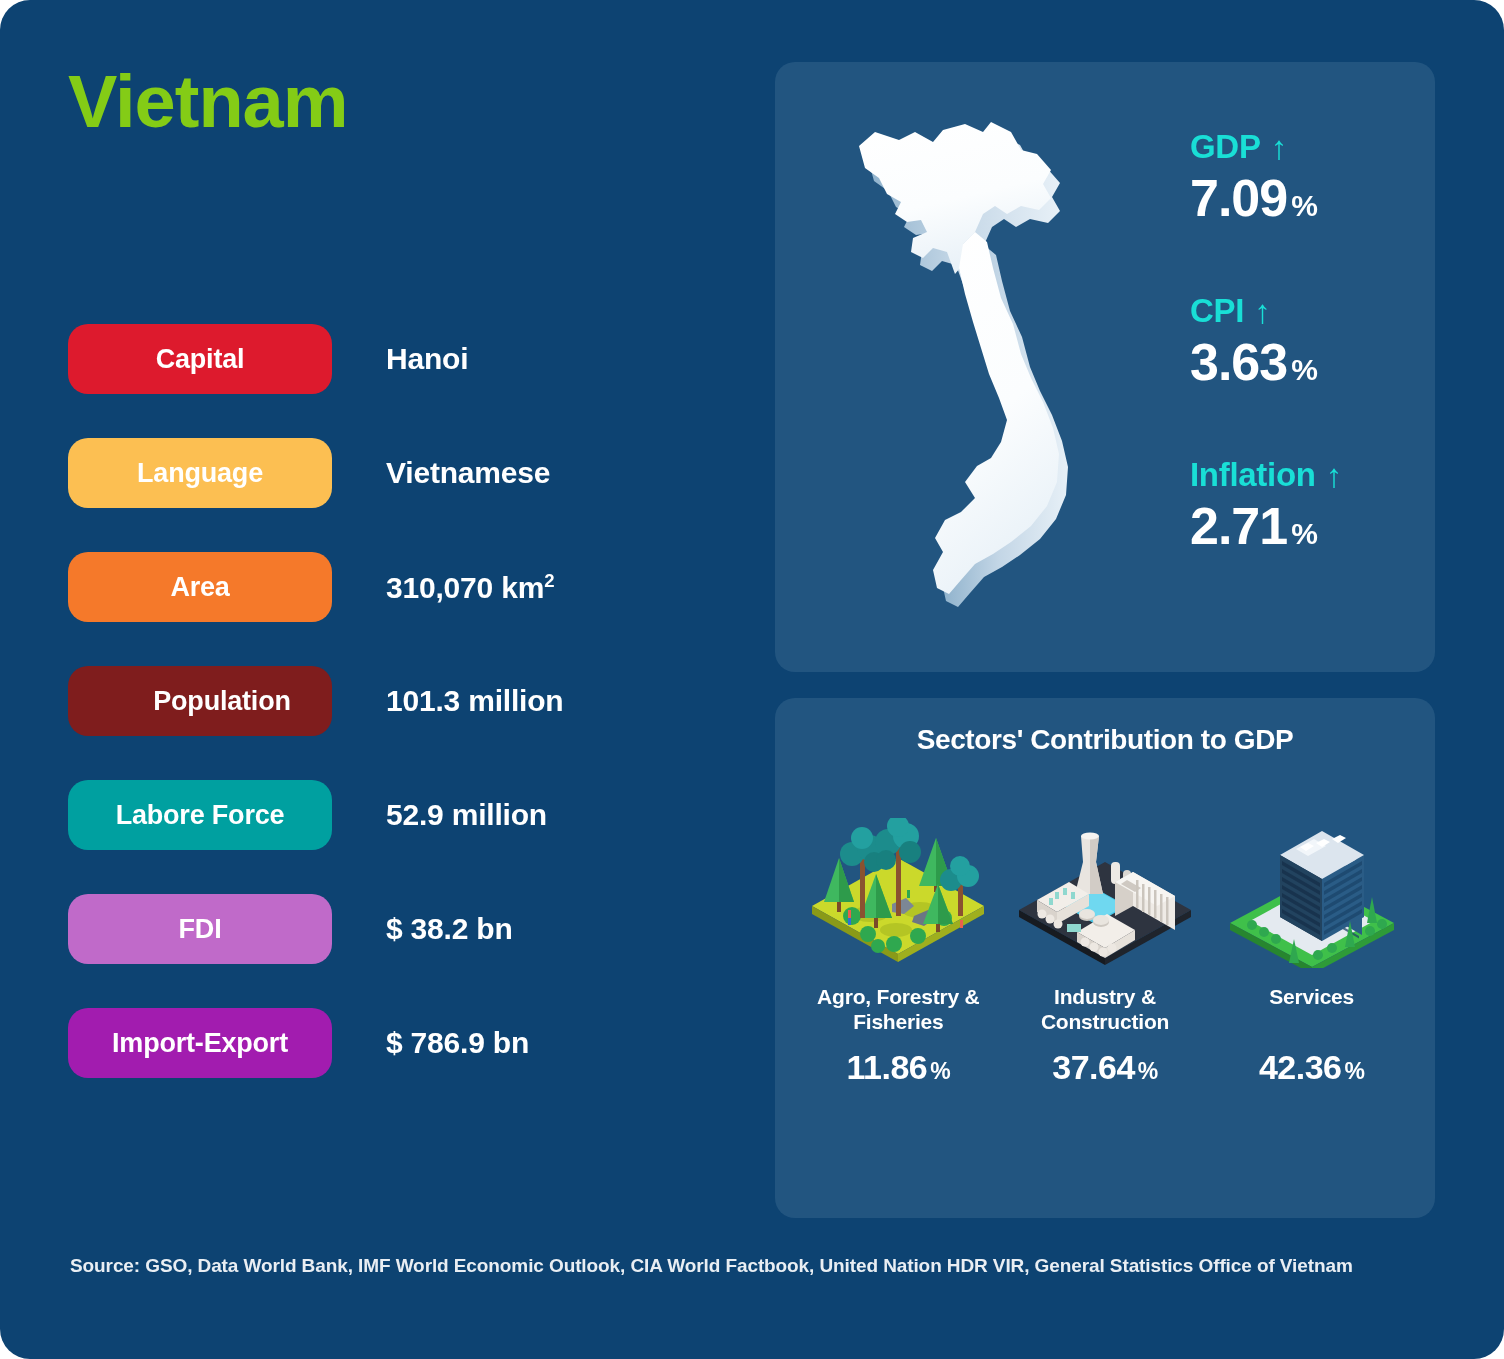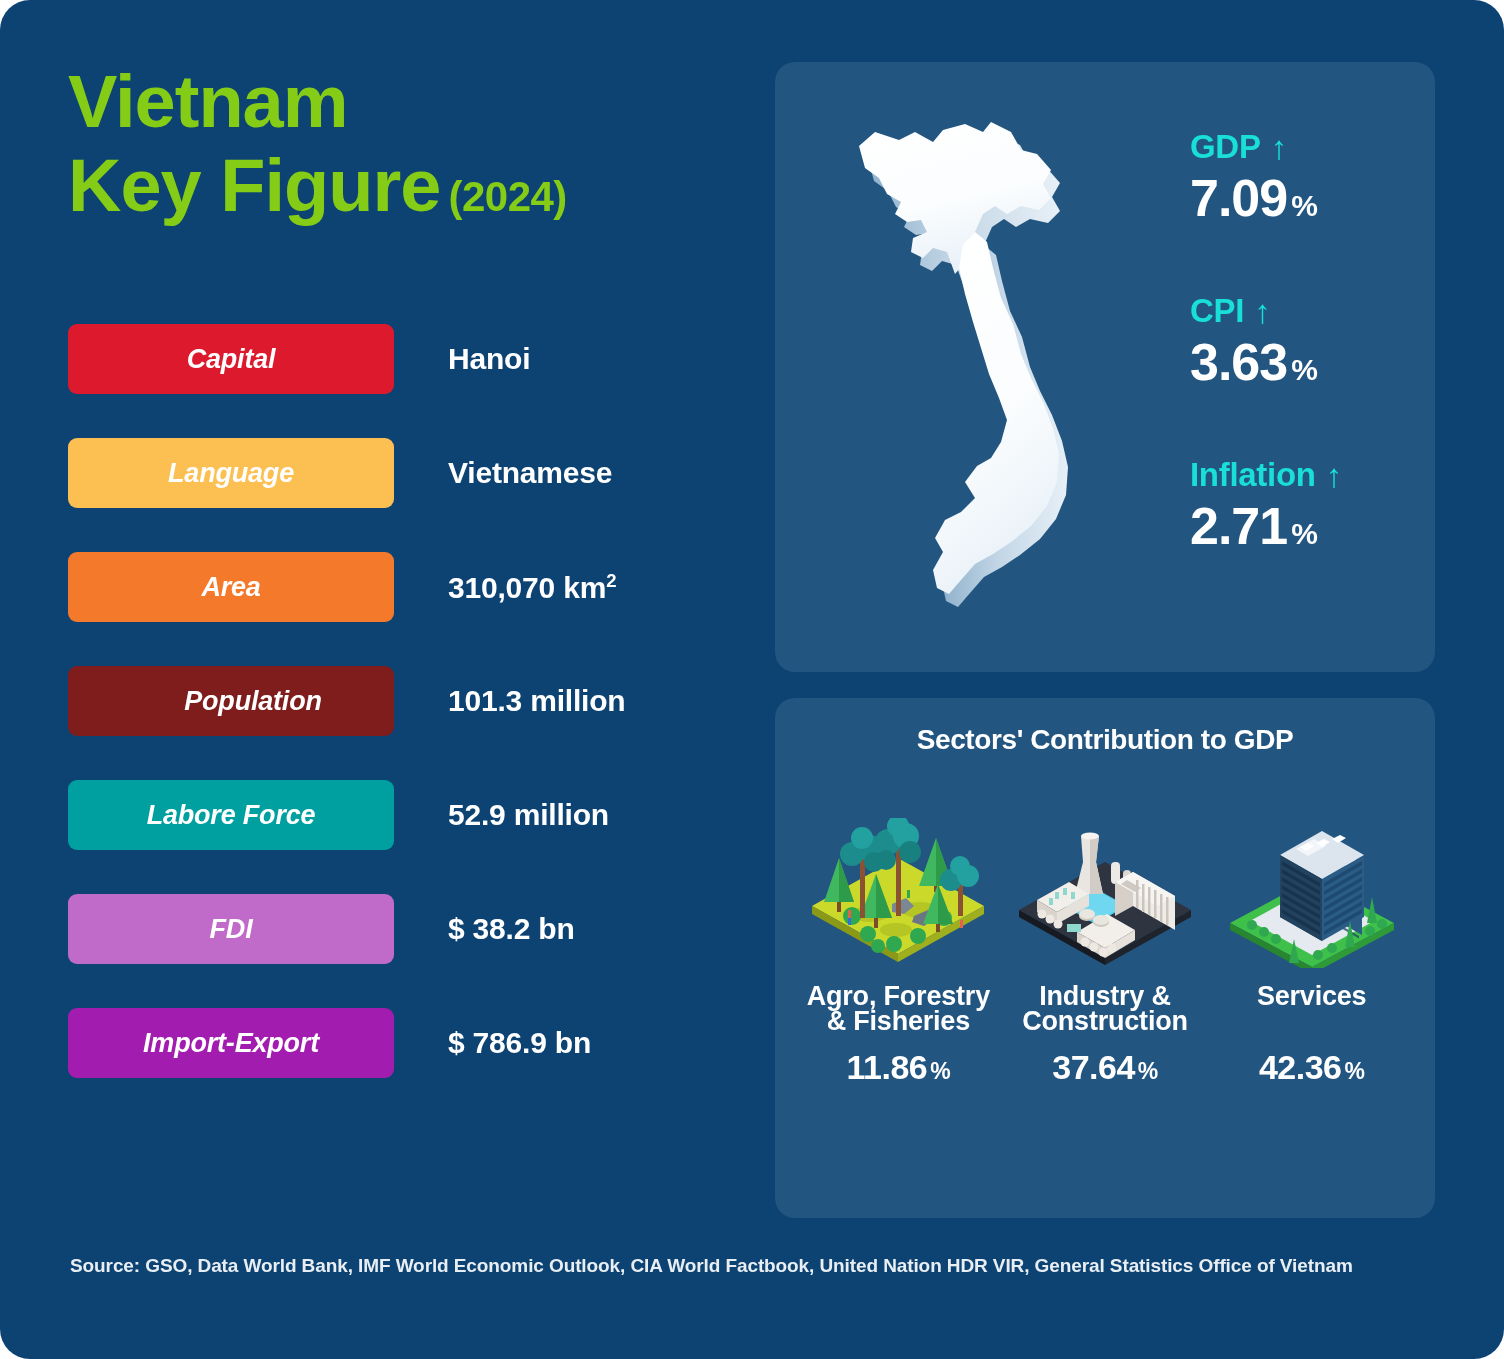--- a/index.html
+++ b/index.html
@@ -59,33 +59,32 @@
     top: 324px;
     width: 660px;
   }
   .stat-row {
     display: flex;
     align-items: center;
     height: 70px;
     margin-bottom: 44px;
   }
   .stat-badge {
-    width: 326px;
+    width: 264px;
     height: 70px;
-    border-radius: 9px;
+    border-radius: 20px;
     display: flex;
     align-items: center;
     justify-content: center;
     color: #ffffff;
     font-size: 27px;
     font-weight: bold;
     letter-spacing: -0.2px;
     box-sizing: border-box;
     flex: 0 0 auto;
-    font-style: italic;
   }
   .stat-value {
     margin-left: 54px;
     color: #ffffff;
     font-size: 30px;
     font-weight: bold;
     letter-spacing: -0.2px;
     white-space: nowrap;
   }
   .stat-value sup {
@@ -193,21 +192,21 @@
     width: 185px;
     height: 165px;
     display: flex;
     align-items: flex-end;
     justify-content: center;
   }
   .sector-art svg { display: block; }
   .sector-label {
     margin-top: 16px;
     color: #ffffff;
-    font-size: 27px;
+    font-size: 21px;
     font-weight: bold;
     line-height: 25px;
     text-align: center;
     letter-spacing: -0.2px;
     min-height: 50px;
     display: flex;
     align-items: flex-start;
     justify-content: center;
   }
   .sector-value {
@@ -236,23 +235,20 @@
   }
 </style>
 </head>
 <body>
 
 <div id="infographic">
 
   <div class="left-col">
     <div class="title-block">
       <span class="title-line1">Vietnam</span>
-      <span class="title-line2">
-        <span>Key Figure</span><span class="title-year">(2024)</span>
-      </span>
     </div>
   </div>
 
   <div class="stat-table" id="stat-table">
       <div class="stat-row">
         <div class="stat-badge" style="background: rgb(221, 26, 45);">Capital</div>
         <div class="stat-value">Hanoi</div>
       </div>
       <div class="stat-row">
         <div class="stat-badge" style="background: rgb(252, 191, 82);">Language</div>

